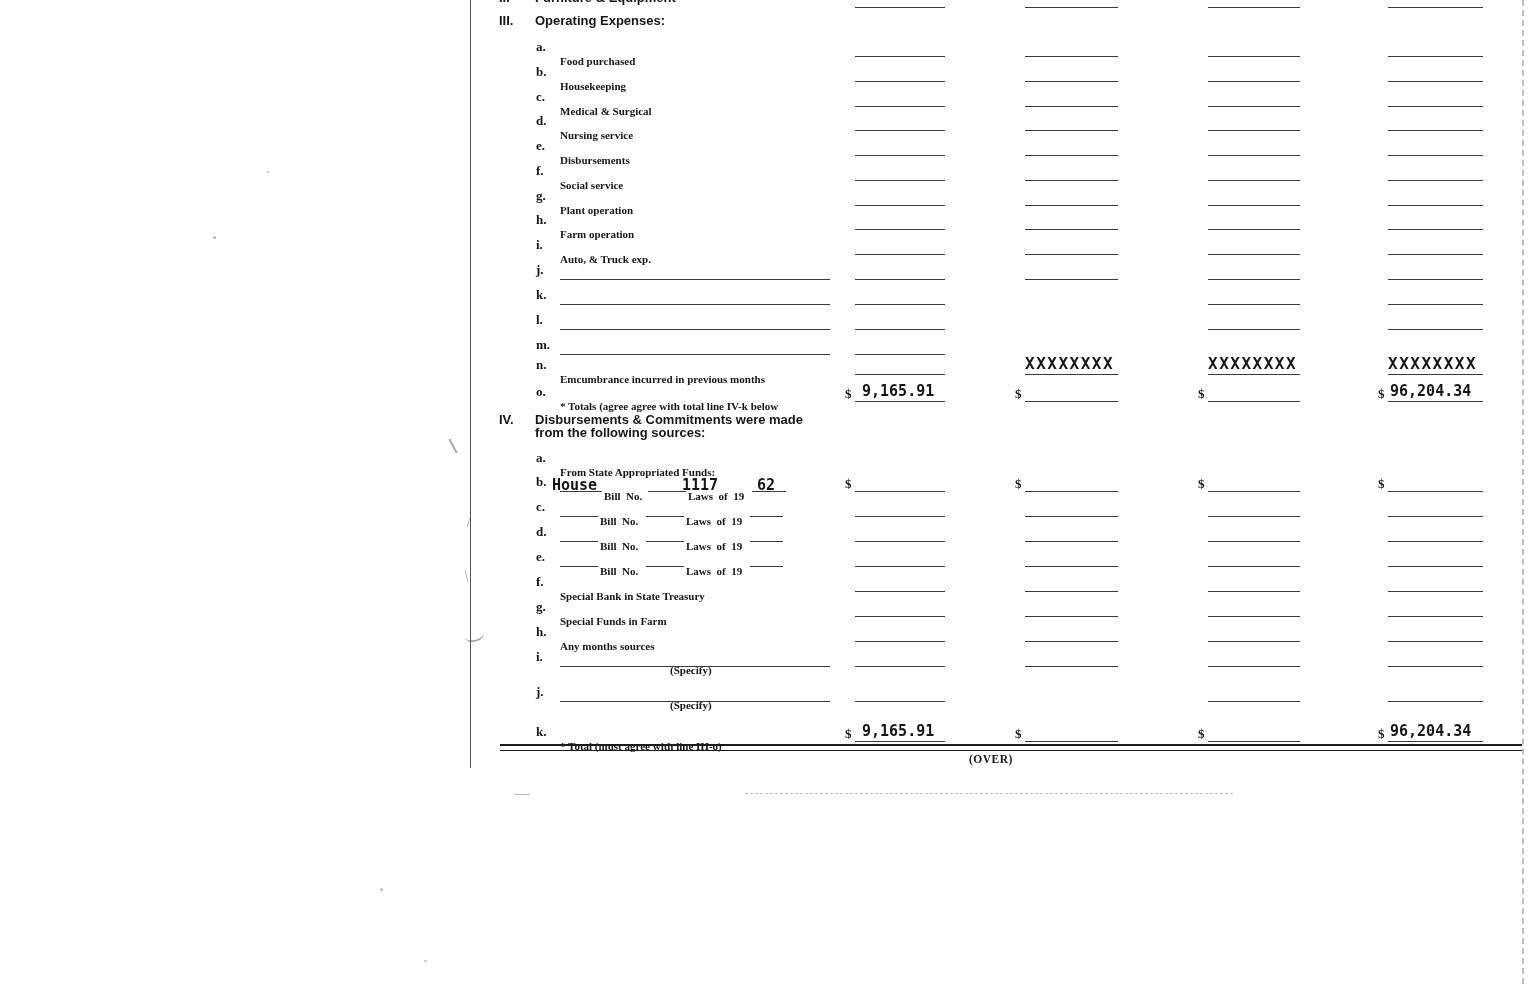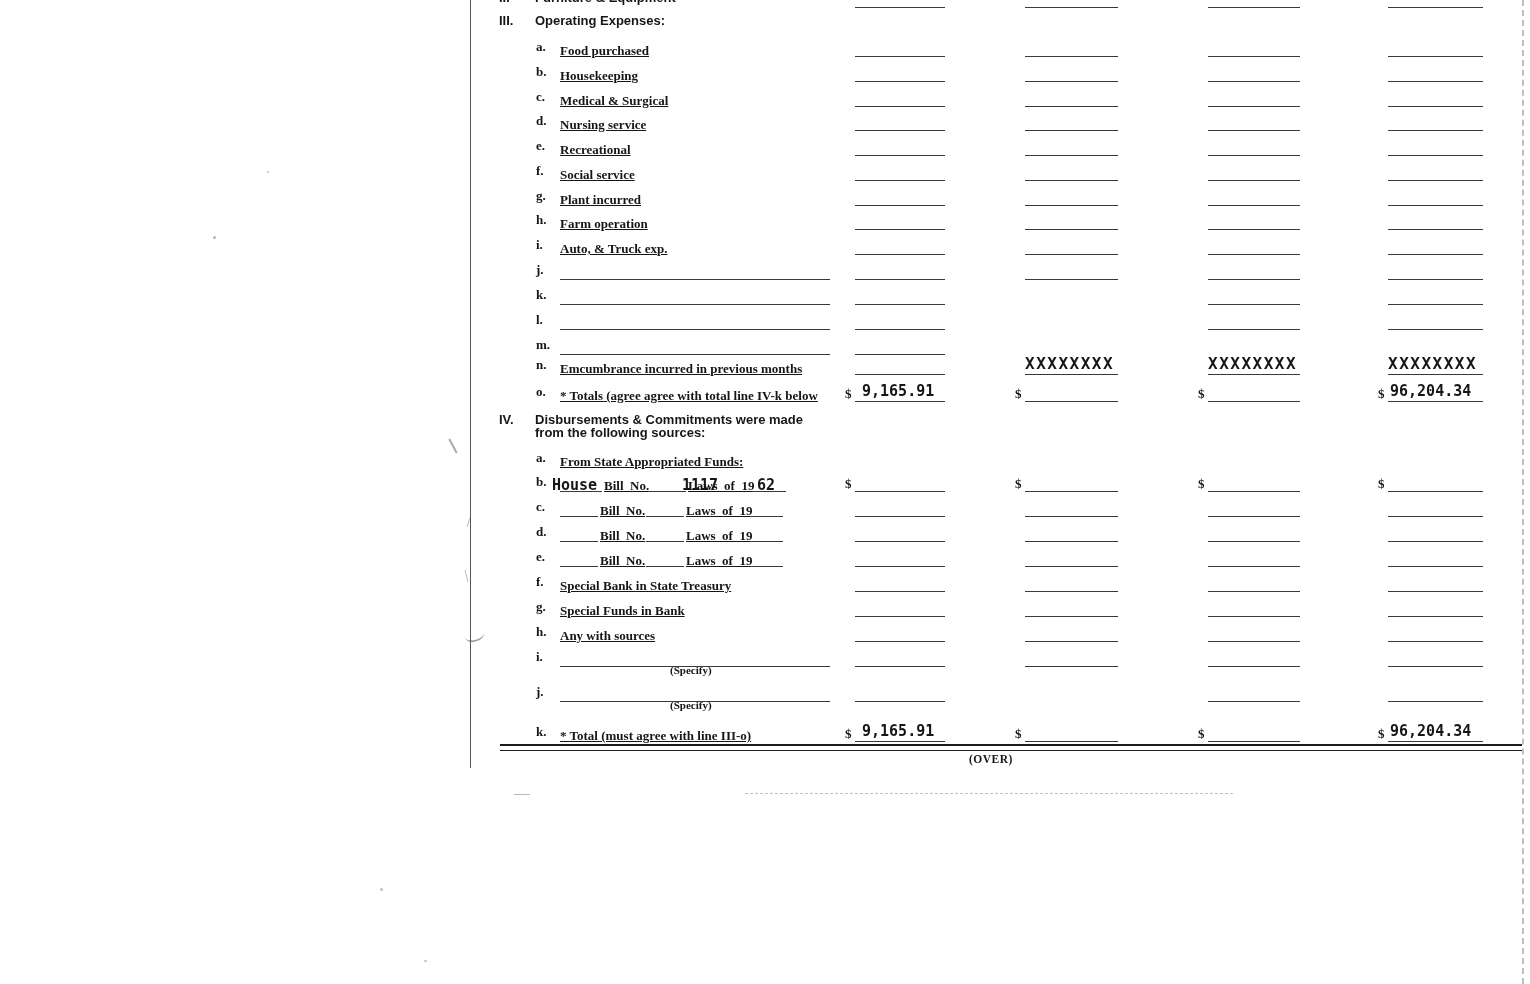--- a/index.html
+++ b/index.html
@@ -3,21 +3,21 @@
 <meta charset="utf-8">
 <style>
   html,body{margin:0;padding:0;}
   body{
     width:1530px;height:984px;position:relative;overflow:hidden;
     background:#ffffff;color:#161616;
     font-family:"Liberation Serif", serif;
   }
   .row{position:absolute;left:0;width:1372px;height:22px;}
   .letter{position:absolute;left:536px;top:0;font-weight:bold;font-size:13px;}
-  .lbl{position:absolute;left:560px;top:4px;font-weight:bold;font-size:13px;white-space:pre;text-decoration:underline;}
+  .lbl{position:absolute;left:560px;top:16px;font-weight:bold;font-size:11px;white-space:pre;}
   .numeral{position:absolute;left:499px;top:0;font-weight:bold;font-size:13px;font-family:"Liberation Sans",sans-serif;}
   .sect-title{position:absolute;left:535px;top:0;font-weight:bold;font-size:13px;font-family:"Liberation Sans",sans-serif;}
   .cell{position:absolute;top:0;height:17px;}
   .line{border-bottom:1px solid #3a3a3a;}
   .c1{left:855px;width:90px;}
   .c2{left:1025px;width:93px;}
   .c3{left:1208px;width:92px;}
   .c4{left:1388px;width:95px;}
   .labline{position:absolute;left:560px;top:0;width:270px;height:17px;border-bottom:1px solid #3a3a3a;}
   .blank{position:absolute;top:1px;height:16px;border-bottom:1px solid #3a3a3a;}
@@ -80,37 +80,37 @@
 <div class="row" style="top:113px">
   <span class="letter">d.</span>
   <span class="lbl">Nursing service</span>
   <div class="cell line c1"></div>
   <div class="cell line c2"></div>
   <div class="cell line c3"></div>
   <div class="cell line c4"></div>
 </div>
 <div class="row" style="top:138px">
   <span class="letter">e.</span>
-  <span class="lbl">Recreational</span>
+  <span class="lbl">Disbursements</span>
   <div class="cell line c1"></div>
   <div class="cell line c2"></div>
   <div class="cell line c3"></div>
   <div class="cell line c4"></div>
 </div>
 <div class="row" style="top:163px">
   <span class="letter">f.</span>
   <span class="lbl">Social service</span>
   <div class="cell line c1"></div>
   <div class="cell line c2"></div>
   <div class="cell line c3"></div>
   <div class="cell line c4"></div>
 </div>
 <div class="row" style="top:188px">
   <span class="letter">g.</span>
-  <span class="lbl">Plant incurred</span>
+  <span class="lbl">Plant operation</span>
   <div class="cell line c1"></div>
   <div class="cell line c2"></div>
   <div class="cell line c3"></div>
   <div class="cell line c4"></div>
 </div>
 <div class="row" style="top:212px">
   <span class="letter">h.</span>
   <span class="lbl">Farm operation</span>
   <div class="cell line c1"></div>
   <div class="cell line c2"></div>
@@ -265,29 +265,29 @@
 <div class="row" style="top:574px">
   <span class="letter">f.</span>
   <span class="lbl">Special Bank in State Treasury</span>
   <div class="cell line c1"></div>
   <div class="cell line c2"></div>
   <div class="cell line c3"></div>
   <div class="cell line c4"></div>
 </div>
 <div class="row" style="top:599px">
   <span class="letter">g.</span>
-  <span class="lbl">Special Funds in Bank</span>
+  <span class="lbl">Special Funds in Farm</span>
   <div class="cell line c1"></div>
   <div class="cell line c2"></div>
   <div class="cell line c3"></div>
   <div class="cell line c4"></div>
 </div>
 <div class="row" style="top:624px">
   <span class="letter">h.</span>
-  <span class="lbl">Any with sources</span>
+  <span class="lbl">Any months sources</span>
   <div class="cell line c1"></div>
   <div class="cell line c2"></div>
   <div class="cell line c3"></div>
   <div class="cell line c4"></div>
 </div>
 
 <div class="row" style="top:649px">
   <span class="letter">i.</span>
   <div class="labline"></div>
   <span class="specify">(Specify)</span>

